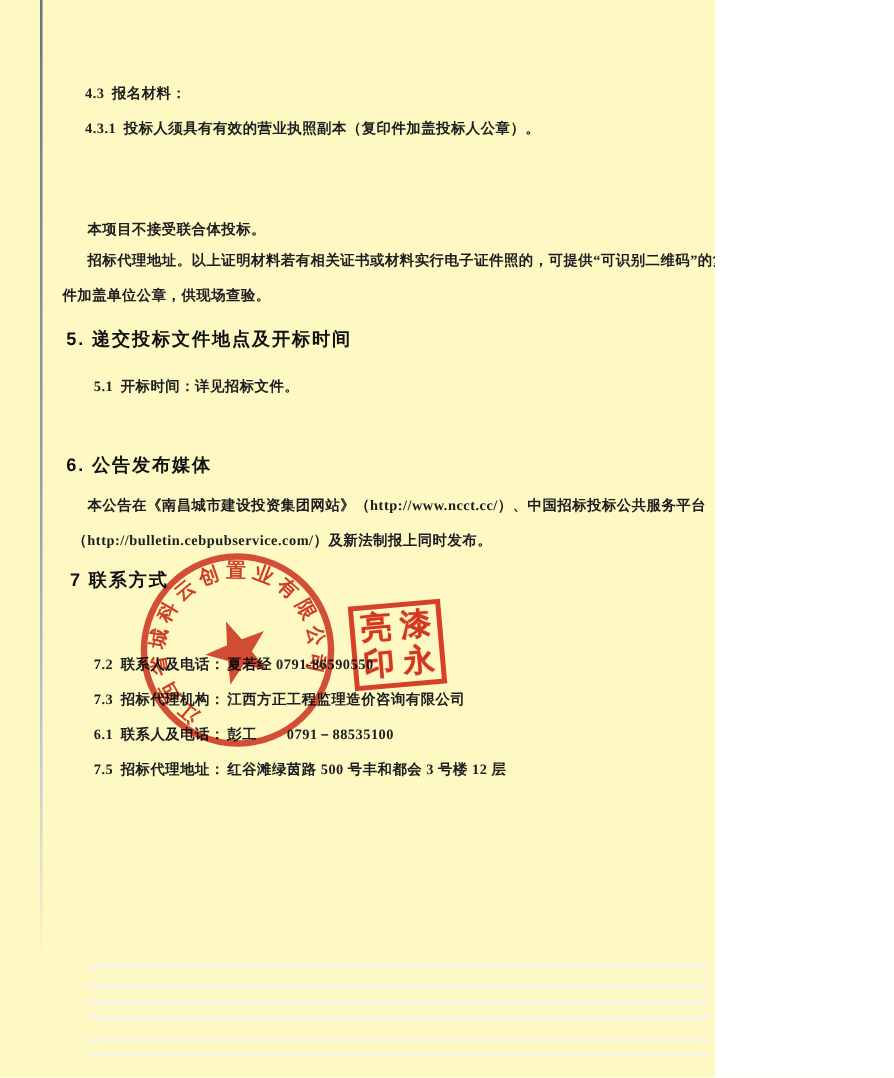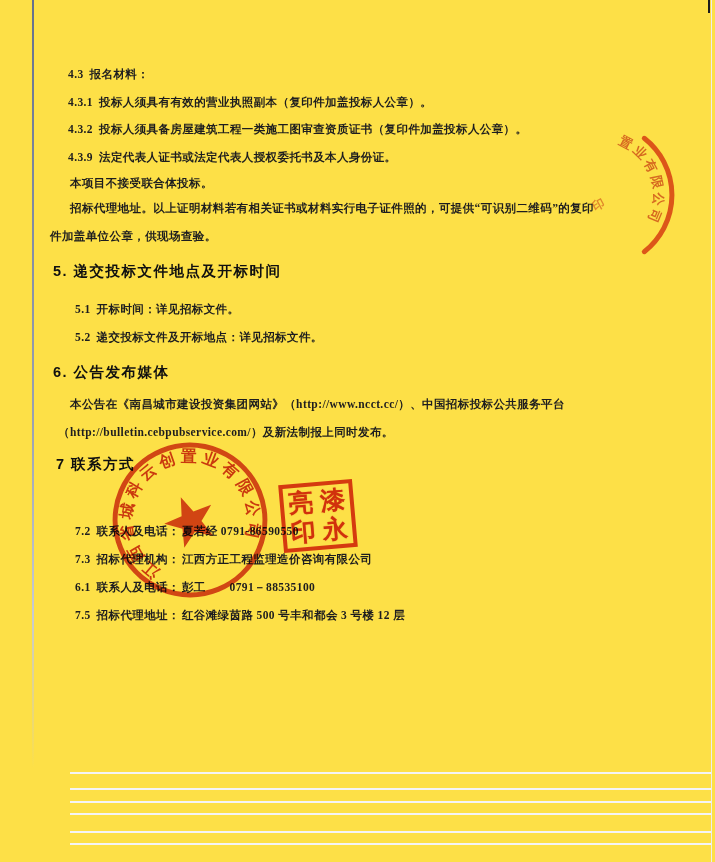--- a/index.html
+++ b/index.html
@@ -1,16 +1,16 @@
 <!DOCTYPE html>
 <html><head>
 <meta charset="utf-8">
 <style>
   html,body{margin:0;padding:0;background:#ffffff;}
-  .page{position:relative;width:715px;height:862px;background:#fde047;overflow:hidden;
+  .page{position:relative;width:572px;height:862px;background:#fef9c3;overflow:hidden;
         font-family:"Liberation Serif",serif;}
   
   .edge-left{position:absolute;left:32px;top:0;width:2px;height:768px;
     background:linear-gradient(to bottom,#66718c 0%,#7e88a0 25%,#9aa1b2 55%,#c6cad4 80%,rgba(210,213,220,0) 100%);}
   .edge-right{position:absolute;left:711px;top:0;width:1px;height:862px;background:#ececef;}
   .corner-tick{position:absolute;left:708px;top:0;width:2px;height:13px;background:#1c1c1c;}
   .streak{position:absolute;left:70px;right:4px;height:2px;background:#f4f4f6;}
   
   .ln{position:absolute;white-space:nowrap;font-size:11.5px;font-weight:bold;
       color:#1d1d1f;letter-spacing:0.4px;}
@@ -42,42 +42,33 @@
   <div class="streak" style="top:813px"></div>
   <div class="streak" style="top:831px"></div>
   <div class="streak" style="top:843px"></div>
 
   <div class="ln" style="left:68px;top:67px">
     <span class="num">4.3</span><span>报名材料：</span>
   </div>
   <div class="ln" style="left:68px;top:95px">
     <span class="num">4.3.1</span><span>投标人须具有有效的营业执照副本（复印件加盖投标人公章）。</span>
   </div>
-  <div class="ln" style="left:68px;top:122px">
-    <span class="num">4.3.2</span><span>投标人须具备房屋建筑工程一类施工图审查资质证书（复印件加盖投标人公章）。</span>
-  </div>
-  <div class="ln" style="left:68px;top:150px">
-    <span class="num">4.3.9</span><span>法定代表人证书或法定代表人授权委托书及本人身份证。</span>
-  </div>
   <div class="ln" style="left:70px;top:176px">
     <span>本项目不接受联合体投标。</span>
   </div>
   <div class="ln" style="left:70px;top:201px">
     <span>招标代理地址。以上证明材料若有相关证书或材料实行电子证件照的，可提供“可识别二维码”的复印</span>
   </div>
   <div class="ln" style="left:50px;top:229px">
     <span>件加盖单位公章，供现场查验。</span>
   </div>
 
   <div class="h" style="left:53px;top:262px">5. 递交投标文件地点及开标时间</div>
   <div class="ln" style="left:75px;top:302px">
     <span class="num">5.1</span><span>开标时间：详见招标文件。</span>
-  </div>
-  <div class="ln" style="left:75px;top:330px">
-    <span class="num">5.2</span><span>递交投标文件及开标地点：详见招标文件。</span>
   </div>
 
   <div class="h" style="left:53px;top:363px">6. 公告发布媒体</div>
   <div class="ln" style="left:58px;top:425px">
     <span>（http://bulletin.cebpubservice.com/）及新法制报上同时发布。</span>
   </div>
   <div class="ln" style="left:70px;top:397px">
     <span>本公告在《南昌城市建设投资集团网站》（http://www.ncct.cc/）、中国招标投标公共服务平台</span>
   </div>
 

